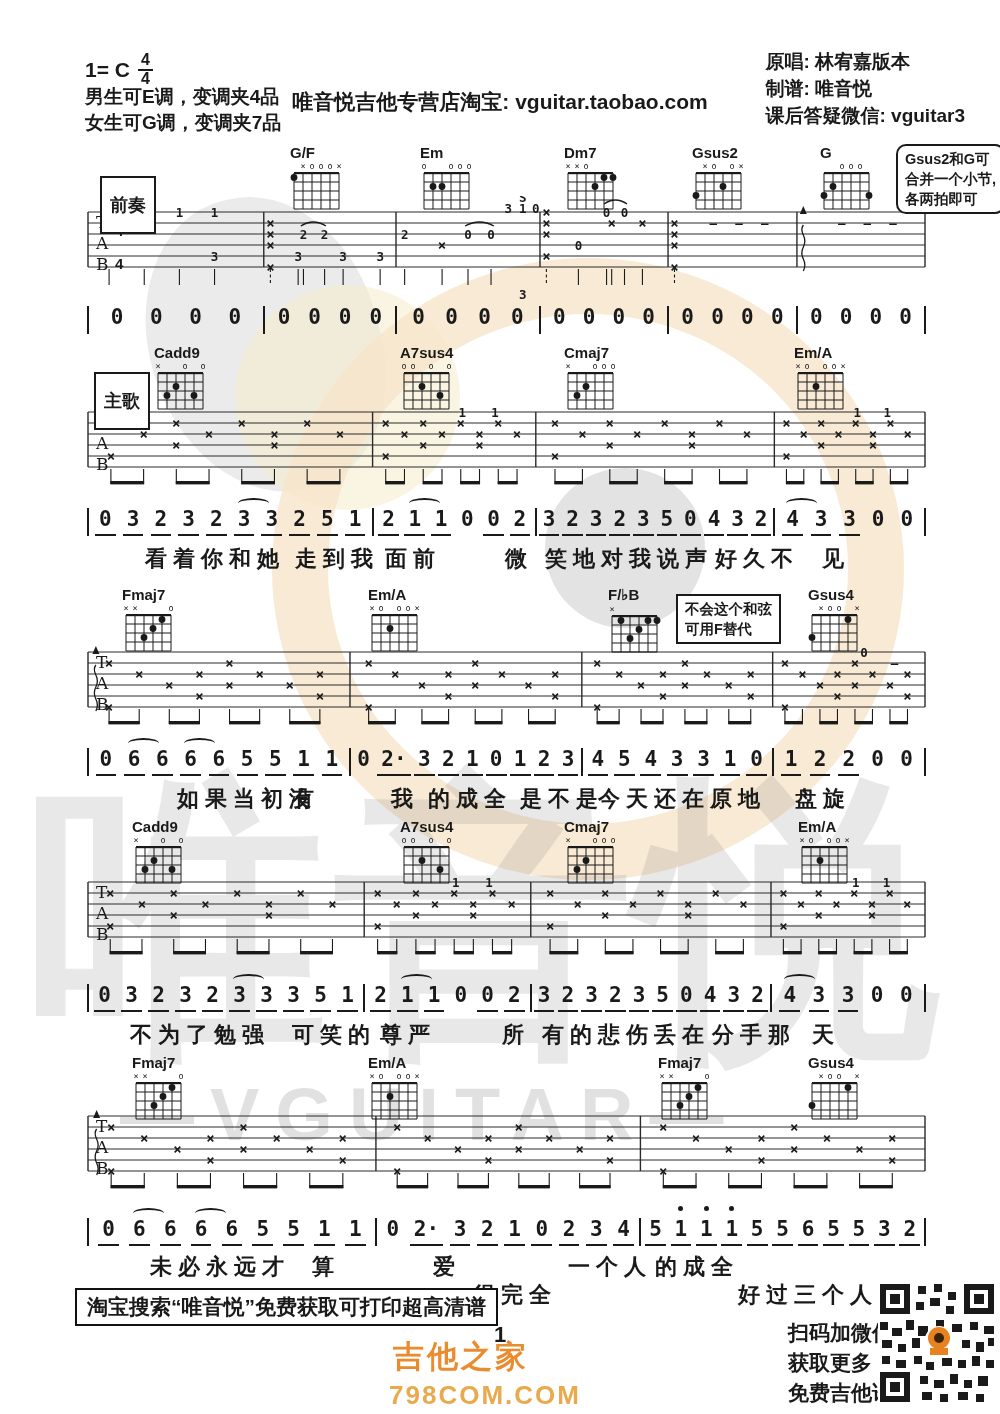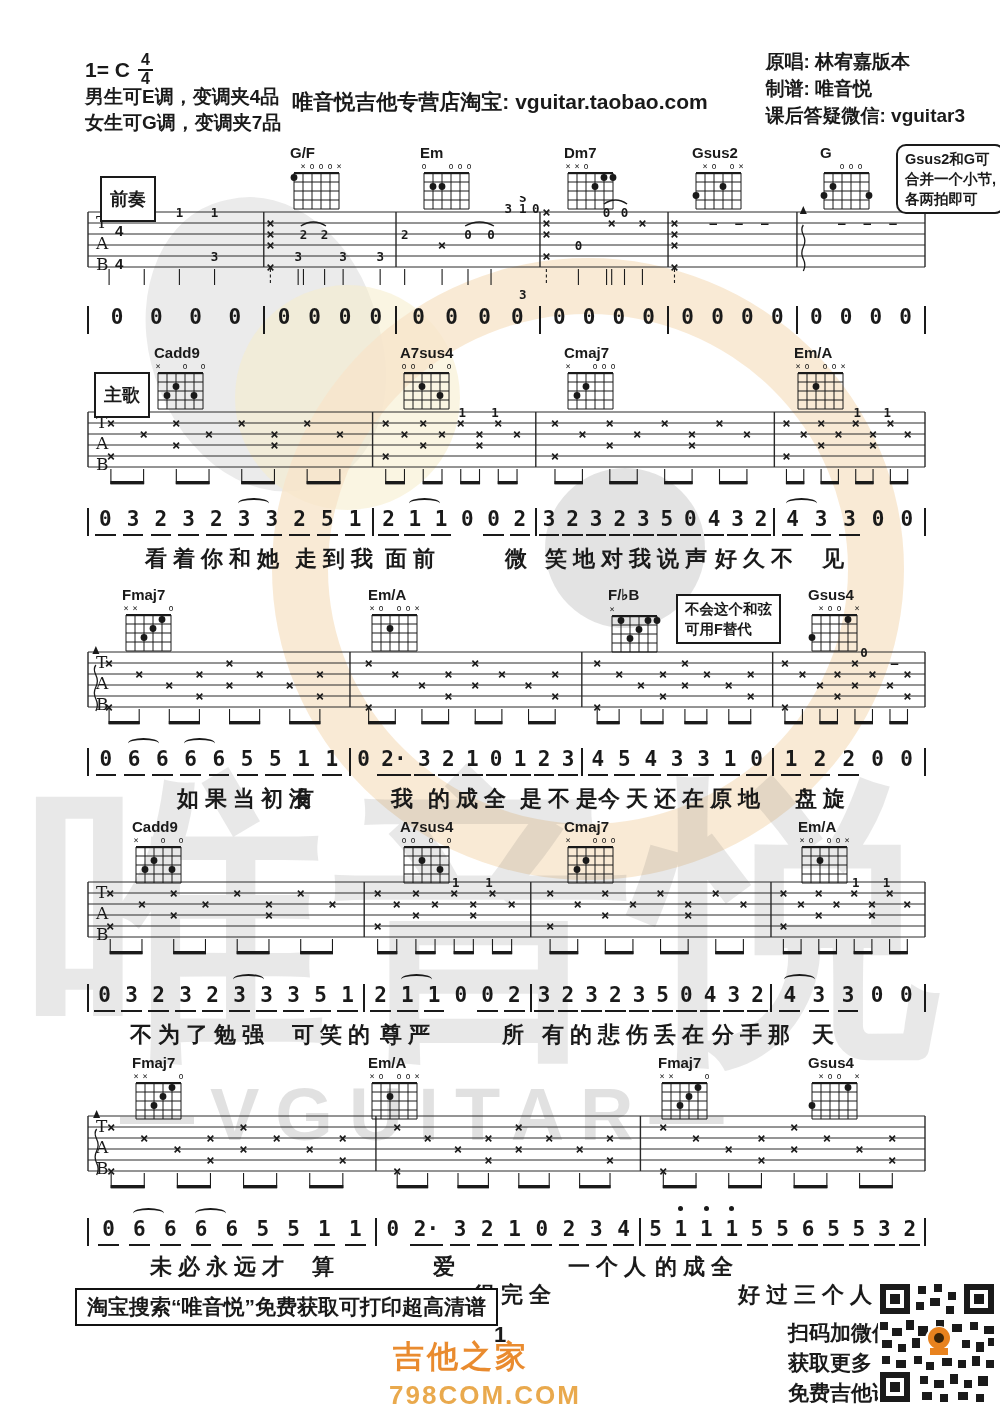--- a/index.html
+++ b/index.html
@@ -18,21 +18,21 @@
   
   .title{left:0;top:22px;width:100%;text-align:center;font-size:42px;font-weight:bold;letter-spacing:8px;}
   .shopline{left:0;top:88px;width:100%;text-align:center;font-size:21px;font-weight:bold;}
   .keywrap{left:85px;top:52px;font-size:21px;font-weight:bold;display:flex;align-items:center;gap:8px;}
   .tsig{display:inline-flex;flex-direction:column;align-items:center;font-size:16px;font-weight:bold;line-height:1.05;}
   .tsig .tn{border-bottom:2px solid #1a1a1a;padding:0 3px;}
   .keynote1{left:85px;top:84px;font-size:19px;font-weight:bold;}
   .keynote2{left:85px;top:110px;font-size:19px;font-weight:bold;}
   .credits{right:35px;top:48px;text-align:left;font-size:19px;font-weight:bold;line-height:27px;}
   
-  .sec-label{border:2px solid #1a1a1a;padding:9px 8px;font-size:18px;font-weight:bold;background:#fff;z-index:3;}
+  .sec-label{border:2px solid #1a1a1a;padding:15px 8px;font-size:18px;font-weight:bold;background:#fff;z-index:3;}
   .note-box{border:2px solid #1a1a1a;padding:3px 7px;font-size:14.5px;font-weight:bold;line-height:20px;background:#fff;z-index:3;white-space:nowrap;}
   
   .chord{position:absolute;width:64px;text-align:left;z-index:2;}
   .chord .cname{font-size:15px;font-weight:bold;margin-left:2px;white-space:nowrap;}
   
   .staff{left:0;width:1000px;z-index:1;}
   
   .numrow{position:absolute;left:88px;width:837px;height:42px;z-index:2;}
   .nmeas{position:absolute;top:0;display:flex;justify-content:space-evenly;align-items:flex-start;}
   .tok{flex:0 0 auto;position:relative;font-family:"DejaVu Sans Mono",monospace;font-weight:bold;font-size:21px;

